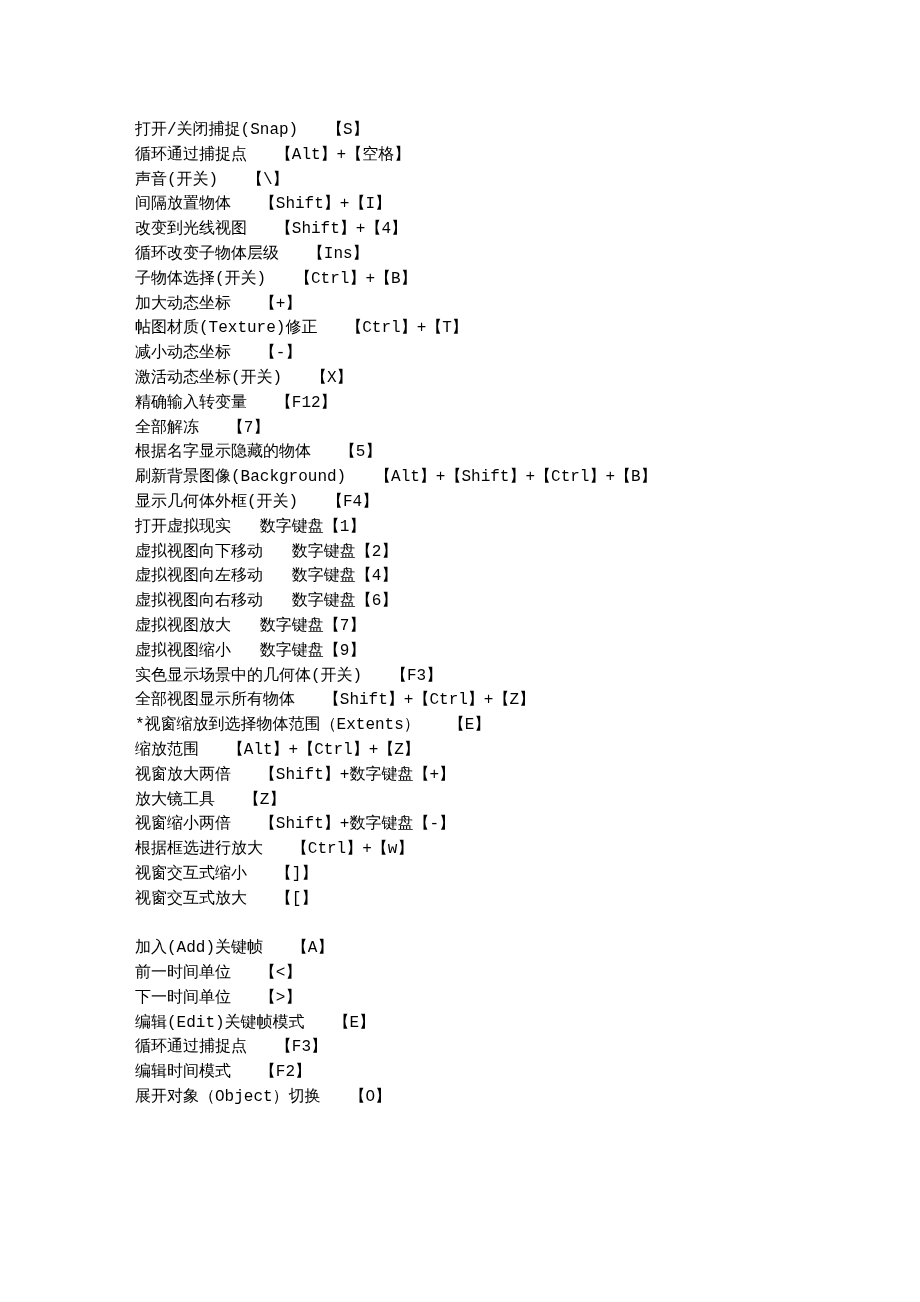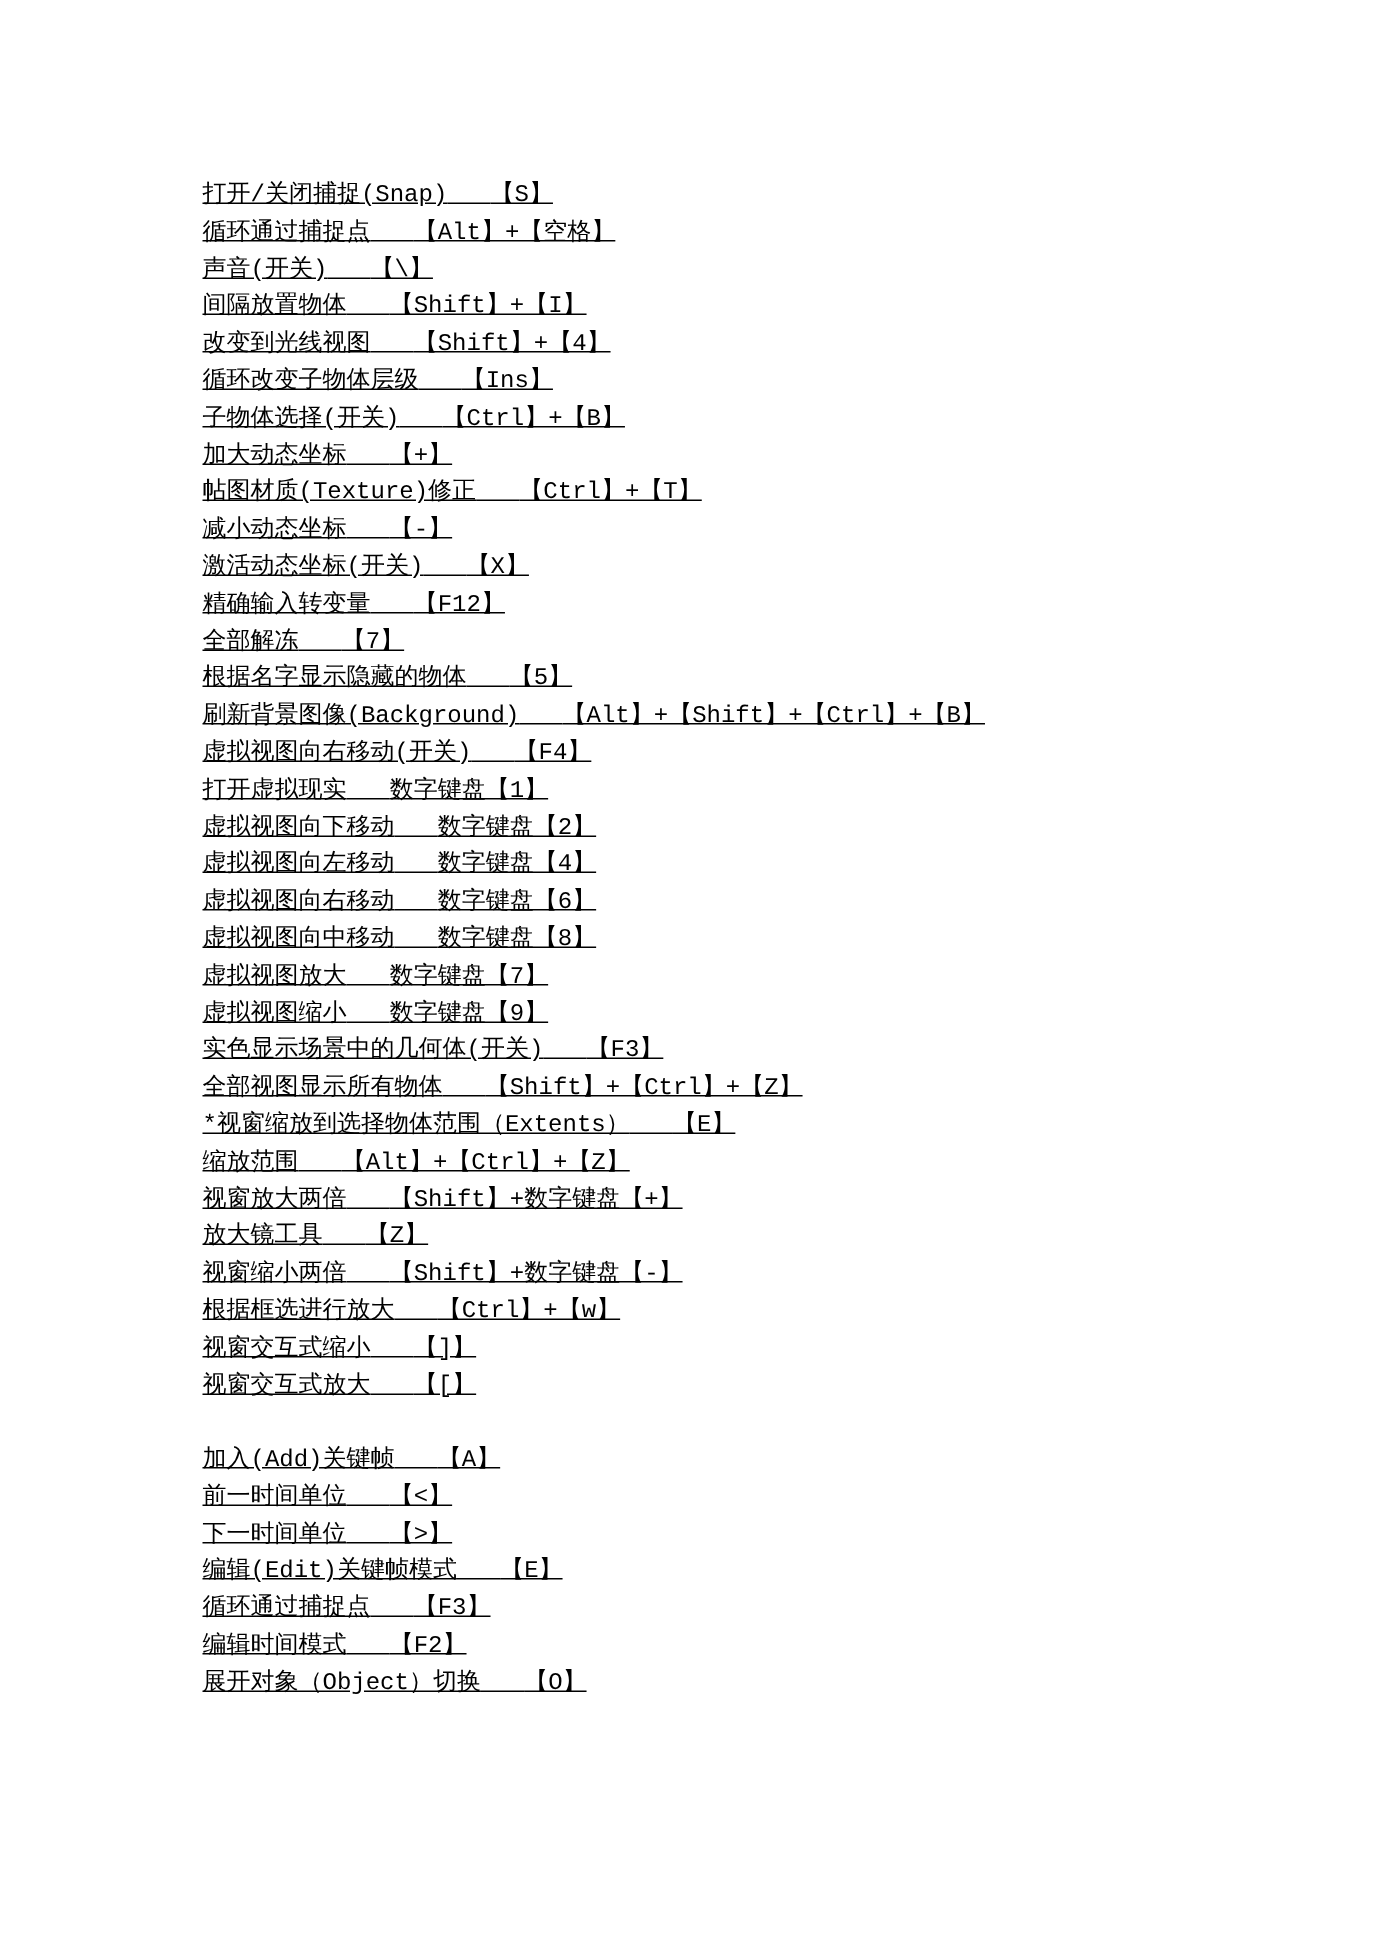--- a/index.html
+++ b/index.html
@@ -12,21 +12,20 @@
     color: #000000;
   }
   .page {
     width: 920px;
     min-height: 1302px;
     padding: 118px 0 0 135px;
     box-sizing: border-box;
   }
   .line {
     white-space: pre;
-    text-decoration: underline;
   }
   .blank {
     height: 1.55em;
   }
 </style>
 </head>
 <body>
 
 <div class="page">
   <div id="content">
@@ -38,26 +37,25 @@
       <div class="line"><span>循环改变子物体层级</span>   <span>【Ins】</span></div>
       <div class="line"><span>子物体选择(开关)</span>   <span>【Ctrl】+【B】</span></div>
       <div class="line"><span>加大动态坐标</span>   <span>【+】</span></div>
       <div class="line"><span>帖图材质(Texture)修正</span>   <span>【Ctrl】+【T】</span></div>
       <div class="line"><span>减小动态坐标</span>   <span>【-】</span></div>
       <div class="line"><span>激活动态坐标(开关)</span>   <span>【X】</span></div>
       <div class="line"><span>精确输入转变量</span>   <span>【F12】</span></div>
       <div class="line"><span>全部解冻</span>   <span>【7】</span></div>
       <div class="line"><span>根据名字显示隐藏的物体</span>   <span>【5】</span></div>
       <div class="line"><span>刷新背景图像(Background)</span>   <span>【Alt】+【Shift】+【Ctrl】+【B】</span></div>
-      <div class="line"><span>虚拟视图向右移动(开关)</span>   <span>【F4】</span></div>
+      <div class="line"><span>显示几何体外框(开关)</span>   <span>【F4】</span></div>
       <div class="line"><span>打开虚拟现实</span>   <span>数字键盘【1】</span></div>
       <div class="line"><span>虚拟视图向下移动</span>   <span>数字键盘【2】</span></div>
       <div class="line"><span>虚拟视图向左移动</span>   <span>数字键盘【4】</span></div>
       <div class="line"><span>虚拟视图向右移动</span>   <span>数字键盘【6】</span></div>
-      <div class="line"><span>虚拟视图向中移动</span>   <span>数字键盘【8】</span></div>
       <div class="line"><span>虚拟视图放大</span>   <span>数字键盘【7】</span></div>
       <div class="line"><span>虚拟视图缩小</span>   <span>数字键盘【9】</span></div>
       <div class="line"><span>实色显示场景中的几何体(开关)</span>   <span>【F3】</span></div>
       <div class="line"><span>全部视图显示所有物体</span>   <span>【Shift】+【Ctrl】+【Z】</span></div>
       <div class="line"><span>*视窗缩放到选择物体范围（Extents）</span>   <span>【E】</span></div>
       <div class="line"><span>缩放范围</span>   <span>【Alt】+【Ctrl】+【Z】</span></div>
       <div class="line"><span>视窗放大两倍</span>   <span>【Shift】+数字键盘【+】</span></div>
       <div class="line"><span>放大镜工具</span>   <span>【Z】</span></div>
       <div class="line"><span>视窗缩小两倍</span>   <span>【Shift】+数字键盘【-】</span></div>
       <div class="line"><span>根据框选进行放大</span>   <span>【Ctrl】+【w】</span></div>

